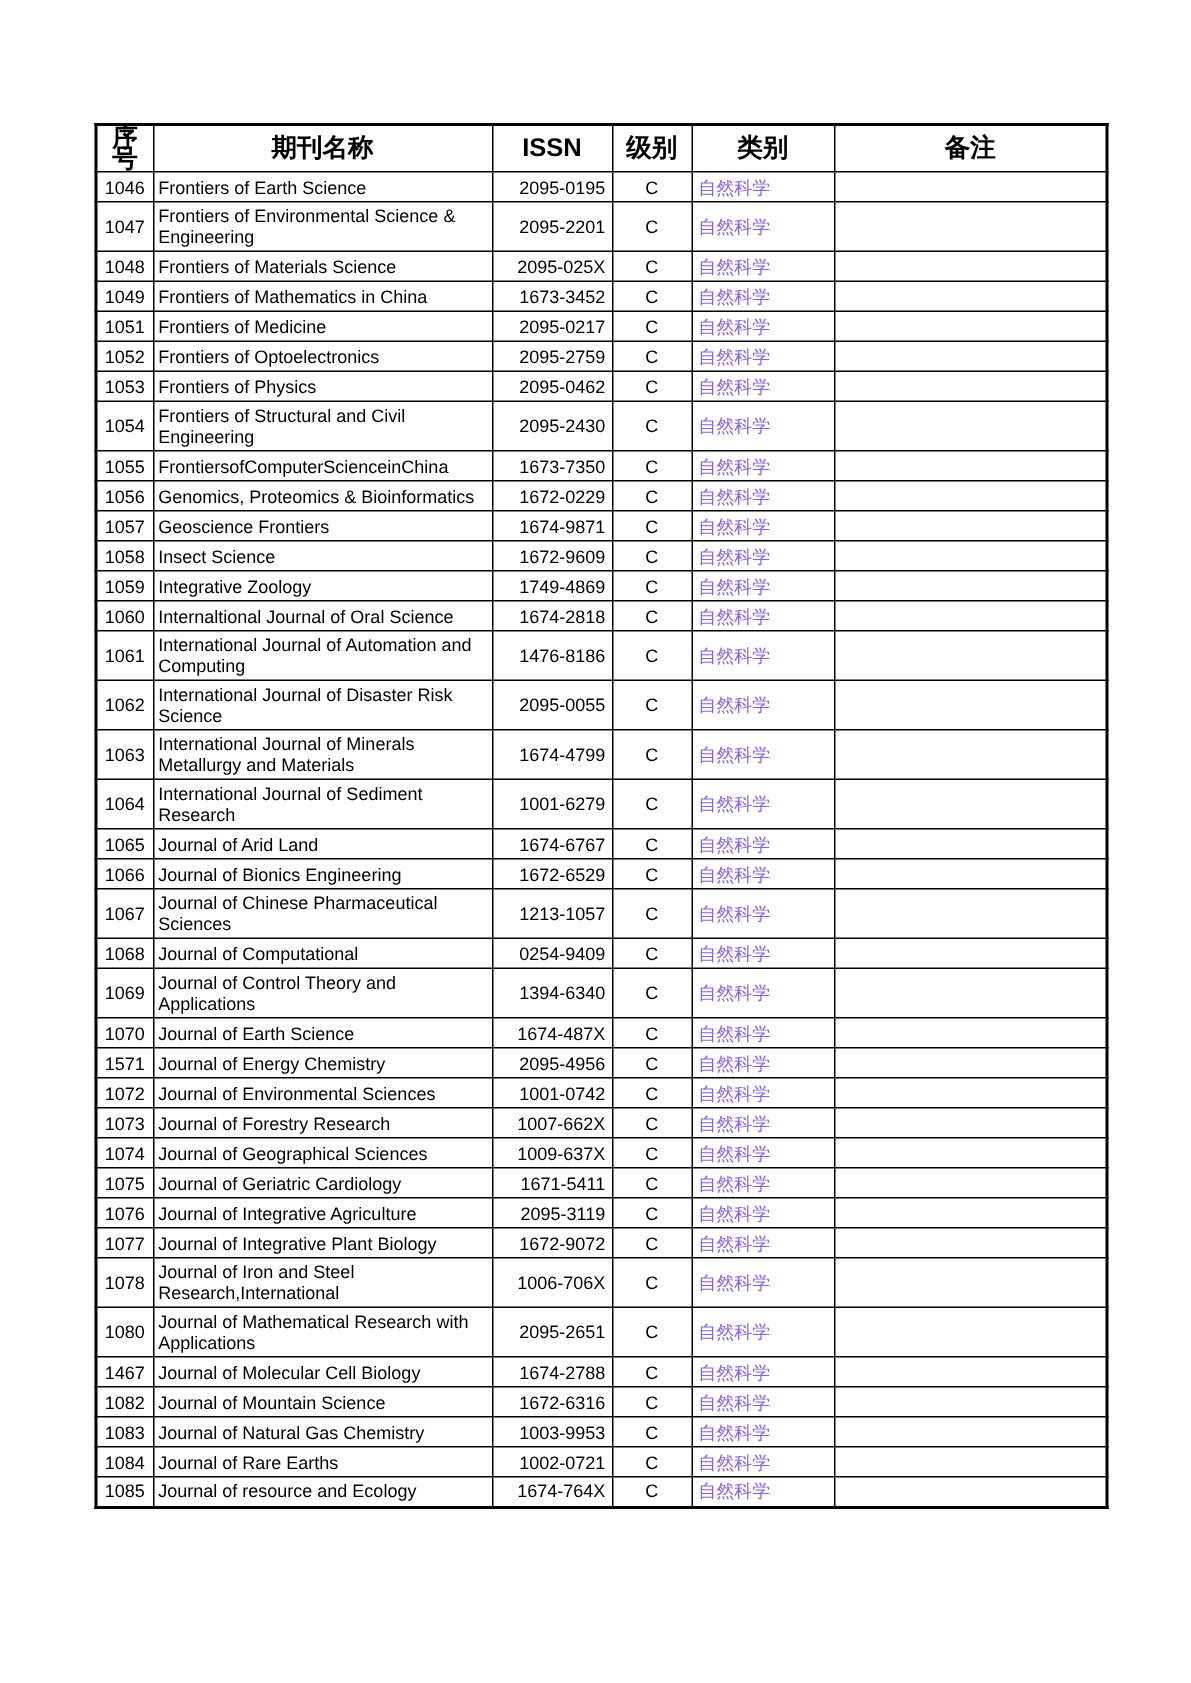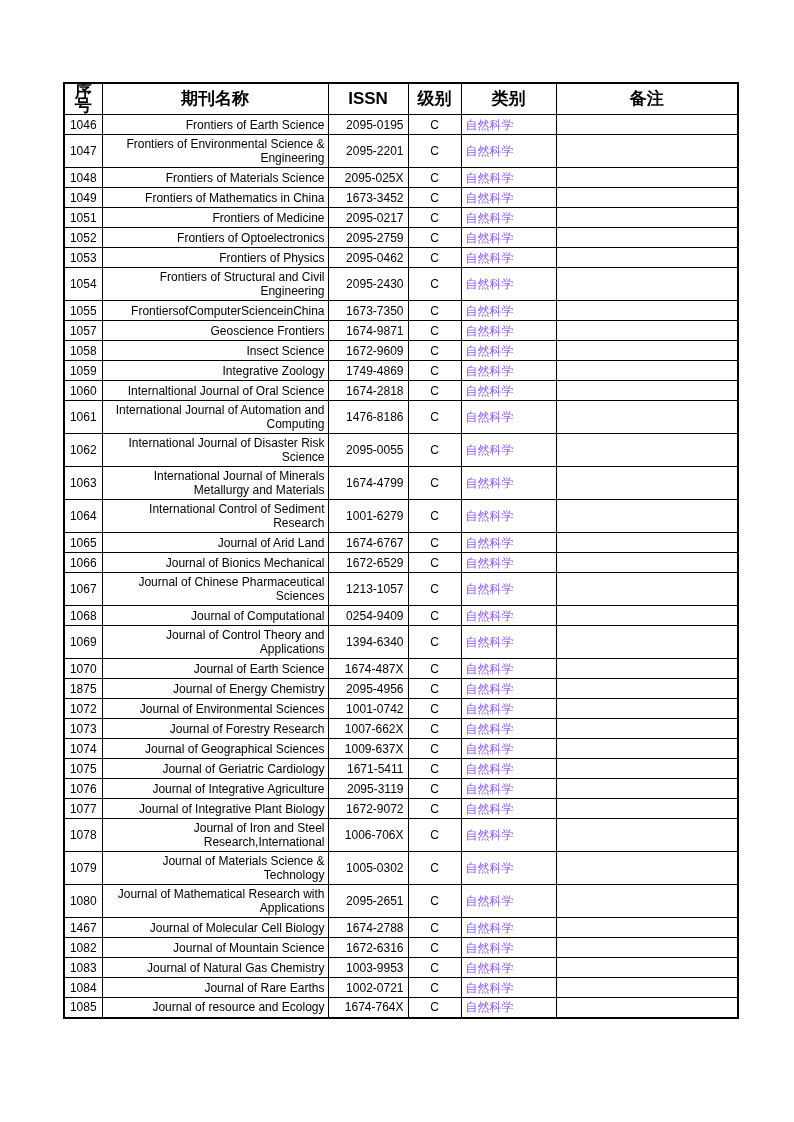--- a/index.html
+++ b/index.html
@@ -37,21 +37,21 @@
   }
   table.journal-table th {
     height: 22px;
     font-size: 17px;
     font-weight: bold;
     text-align: center;
     padding: 1px 2px;
   }
   table.journal-table tr.data-row { height: 20px; }
   td.c-index   { text-align: center; padding: 2px 1px; }
-  td.c-name    { text-align: right;   padding: 2px 3px; margin-top: 39px; }
+  td.c-name    { text-align: left;   padding: 2px 3px; margin-top: 39px; }
   td.c-issn    { text-align: right;   padding: 2px 4px; }
   td.c-level   { text-align: center; padding: 2px 1px; }
   td.c-category{ text-align: left;   padding: 2px 4px; color: #8b5cf6; }
   td.c-remark  { padding: 2px 3px; }
 </style>
 </head>
 <body>
 
 <div class="page">
   <table class="journal-table">
@@ -149,20 +149,28 @@
 
     <tr class="data-row">
       <td class="c-index">1055</td>
       <td class="c-name">FrontiersofComputerScienceinChina</td>
       <td class="c-issn">1673-7350</td>
       <td class="c-level">C</td>
       <td class="c-category">自然科学</td>
       <td class="c-remark"></td>
     </tr>
 
+    <tr class="data-row">
+      <td class="c-index">1056</td>
+      <td class="c-name">Genomics, Proteomics &amp; Bioinformatics</td>
+      <td class="c-issn">1672-0229</td>
+      <td class="c-level">C</td>
+      <td class="c-category">自然科学</td>
+      <td class="c-remark"></td>
+    </tr>
 
     <tr class="data-row">
       <td class="c-index">1057</td>
       <td class="c-name">Geoscience Frontiers</td>
       <td class="c-issn">1674-9871</td>
       <td class="c-level">C</td>
       <td class="c-category">自然科学</td>
       <td class="c-remark"></td>
     </tr>
 
@@ -215,39 +223,39 @@
       <td class="c-index">1063</td>
       <td class="c-name">International Journal of Minerals Metallurgy and Materials</td>
       <td class="c-issn">1674-4799</td>
       <td class="c-level">C</td>
       <td class="c-category">自然科学</td>
       <td class="c-remark"></td>
     </tr>
 
     <tr class="data-row">
       <td class="c-index">1064</td>
-      <td class="c-name">International Control of Sediment Research</td>
+      <td class="c-name">International Journal of Sediment Research</td>
       <td class="c-issn">1001-6279</td>
       <td class="c-level">C</td>
       <td class="c-category">自然科学</td>
       <td class="c-remark"></td>
     </tr>
 
     <tr class="data-row">
       <td class="c-index">1065</td>
       <td class="c-name">Journal of Arid Land</td>
       <td class="c-issn">1674-6767</td>
       <td class="c-level">C</td>
       <td class="c-category">自然科学</td>
       <td class="c-remark"></td>
     </tr>
 
     <tr class="data-row">
       <td class="c-index">1066</td>
-      <td class="c-name">Journal of Bionics Mechanical</td>
+      <td class="c-name">Journal of Bionics Engineering</td>
       <td class="c-issn">1672-6529</td>
       <td class="c-level">C</td>
       <td class="c-category">自然科学</td>
       <td class="c-remark"></td>
     </tr>
 
     <tr class="data-row">
       <td class="c-index">1067</td>
       <td class="c-name">Journal of Chinese Pharmaceutical Sciences</td>
       <td class="c-issn">1213-1057</td>
@@ -277,21 +285,21 @@
     <tr class="data-row">
       <td class="c-index">1070</td>
       <td class="c-name">Journal of Earth Science</td>
       <td class="c-issn">1674-487X</td>
       <td class="c-level">C</td>
       <td class="c-category">自然科学</td>
       <td class="c-remark"></td>
     </tr>
 
     <tr class="data-row">
-      <td class="c-index">1875</td>
+      <td class="c-index">1571</td>
       <td class="c-name">Journal of Energy Chemistry</td>
       <td class="c-issn">2095-4956</td>
       <td class="c-level">C</td>
       <td class="c-category">自然科学</td>
       <td class="c-remark"></td>
     </tr>
 
     <tr class="data-row">
       <td class="c-index">1072</td>
       <td class="c-name">Journal of Environmental Sciences</td>
@@ -348,28 +356,20 @@
 
     <tr class="data-row">
       <td class="c-index">1078</td>
       <td class="c-name">Journal of Iron and Steel Research,International</td>
       <td class="c-issn">1006-706X</td>
       <td class="c-level">C</td>
       <td class="c-category">自然科学</td>
       <td class="c-remark"></td>
     </tr>
 
-    <tr class="data-row">
-      <td class="c-index">1079</td>
-      <td class="c-name">Journal of Materials Science &amp; Technology</td>
-      <td class="c-issn">1005-0302</td>
-      <td class="c-level">C</td>
-      <td class="c-category">自然科学</td>
-      <td class="c-remark"></td>
-    </tr>
 
     <tr class="data-row">
       <td class="c-index">1080</td>
       <td class="c-name">Journal of Mathematical Research with Applications</td>
       <td class="c-issn">2095-2651</td>
       <td class="c-level">C</td>
       <td class="c-category">自然科学</td>
       <td class="c-remark"></td>
     </tr>
 

